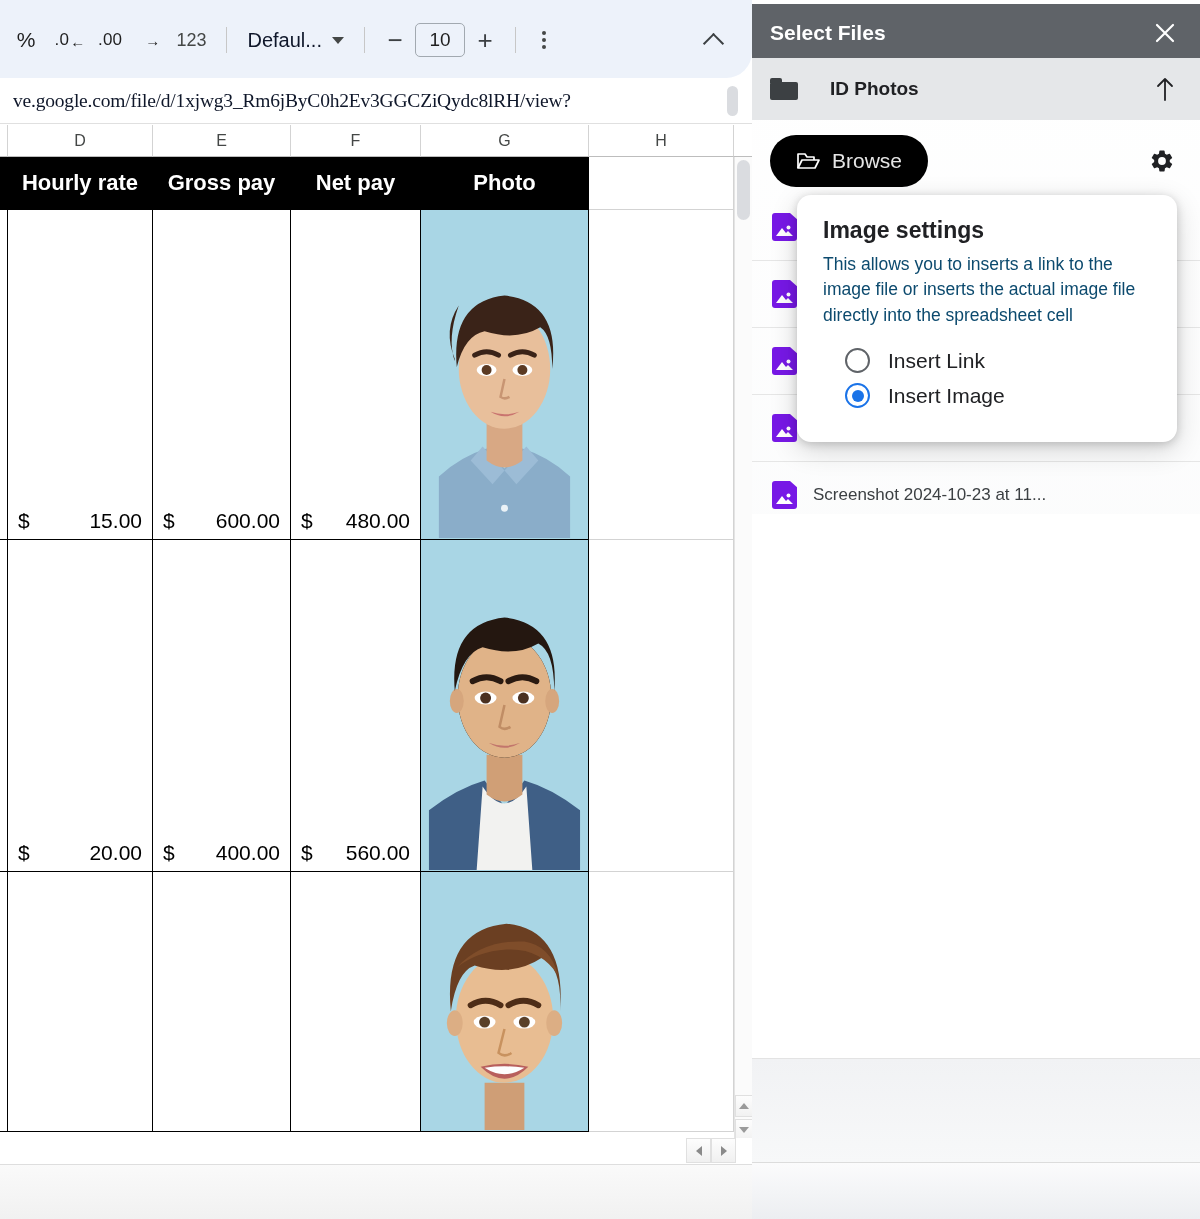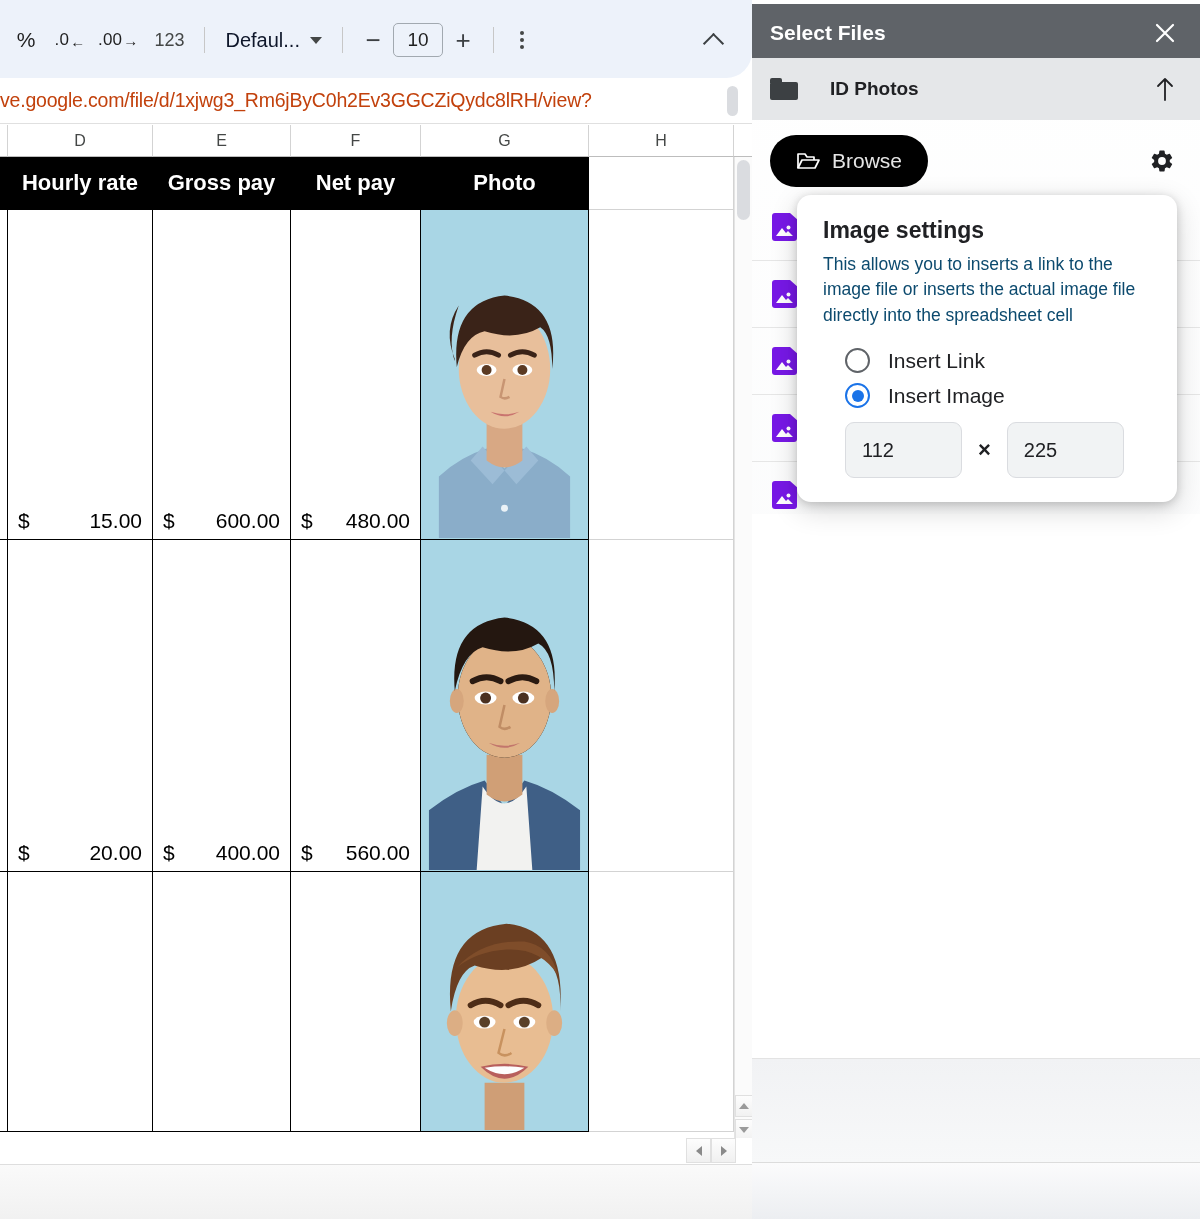--- a/index.html
+++ b/index.html
@@ -70,23 +70,23 @@
   }
   .chev-up { width:15px;height:15px;border-left:2.4px solid #3c4043;border-top:2.4px solid #3c4043;transform:rotate(45deg);margin-top:5px;}
 
   
   .formula-bar {
     position:absolute; left:0; top:78px; width:752px; height:46px;
     background:#fff; border-bottom:1px solid #e0e0e0;
     display:flex; align-items:center;
   }
   .formula-text {
-    font-family:Liberation Sans, sans-serif;
-    font-size:19.5px; color:#c2410c; white-space:nowrap;
-    padding-left:0px; letter-spacing:-.2px;
+    font-family:Liberation Serif, serif;
+    font-size:19.5px; color:#0f172a; white-space:nowrap;
+    padding-left:13px; letter-spacing:-.2px;
     overflow:hidden;
   }
 
   
   .colhead-row {
     position:absolute; left:0; top:125px; width:752px; height:32px;
     display:flex; background:#ffffff;
   }
   .colhead {
     border-right:1px solid #d3d3d3; border-bottom:1px solid #bdbdbd;
@@ -250,21 +250,21 @@
         <div class="tb-btn tb-pct">
           <span>%</span>
         </div>
         <div class="tb-btn tb-dec">
           <span style="display:flex;align-items:flex-end;">
             <span>.0</span>
               <span style="font-size:15px;margin-left:1px;">←</span>
           </span>
         </div>
         <div class="tb-btn tb-dec">
-          <span style="display:flex;align-items:center;">
+          <span style="display:flex;align-items:center;gap:22px;">
             <span>.00</span>
               <span style="font-size:15px;margin-left:1px;">→</span>
           </span>
         </div>
         <div class="tb-btn tb-123">
           <span>123</span>
         </div>
 
         <div class="divider"></div>
 
@@ -585,25 +585,16 @@
 
       <div class="radio-row">
         <span class="radio"></span>
         <span class="radio-lbl">Insert Link</span>
       </div>
       <div class="radio-row">
         <span class="radio on"></span>
         <span class="radio-lbl">Insert Image</span>
       </div>
 
-      <div class="dim-row">
-        <div class="dim-input">
-          <span>112</span>
-        </div>
-        <span class="dim-x">×</span>
-        <div class="dim-input">
-          <span>225</span>
-        </div>
-      </div>
     </div>
 
   </div>
 </div>
 
 </body></html>

